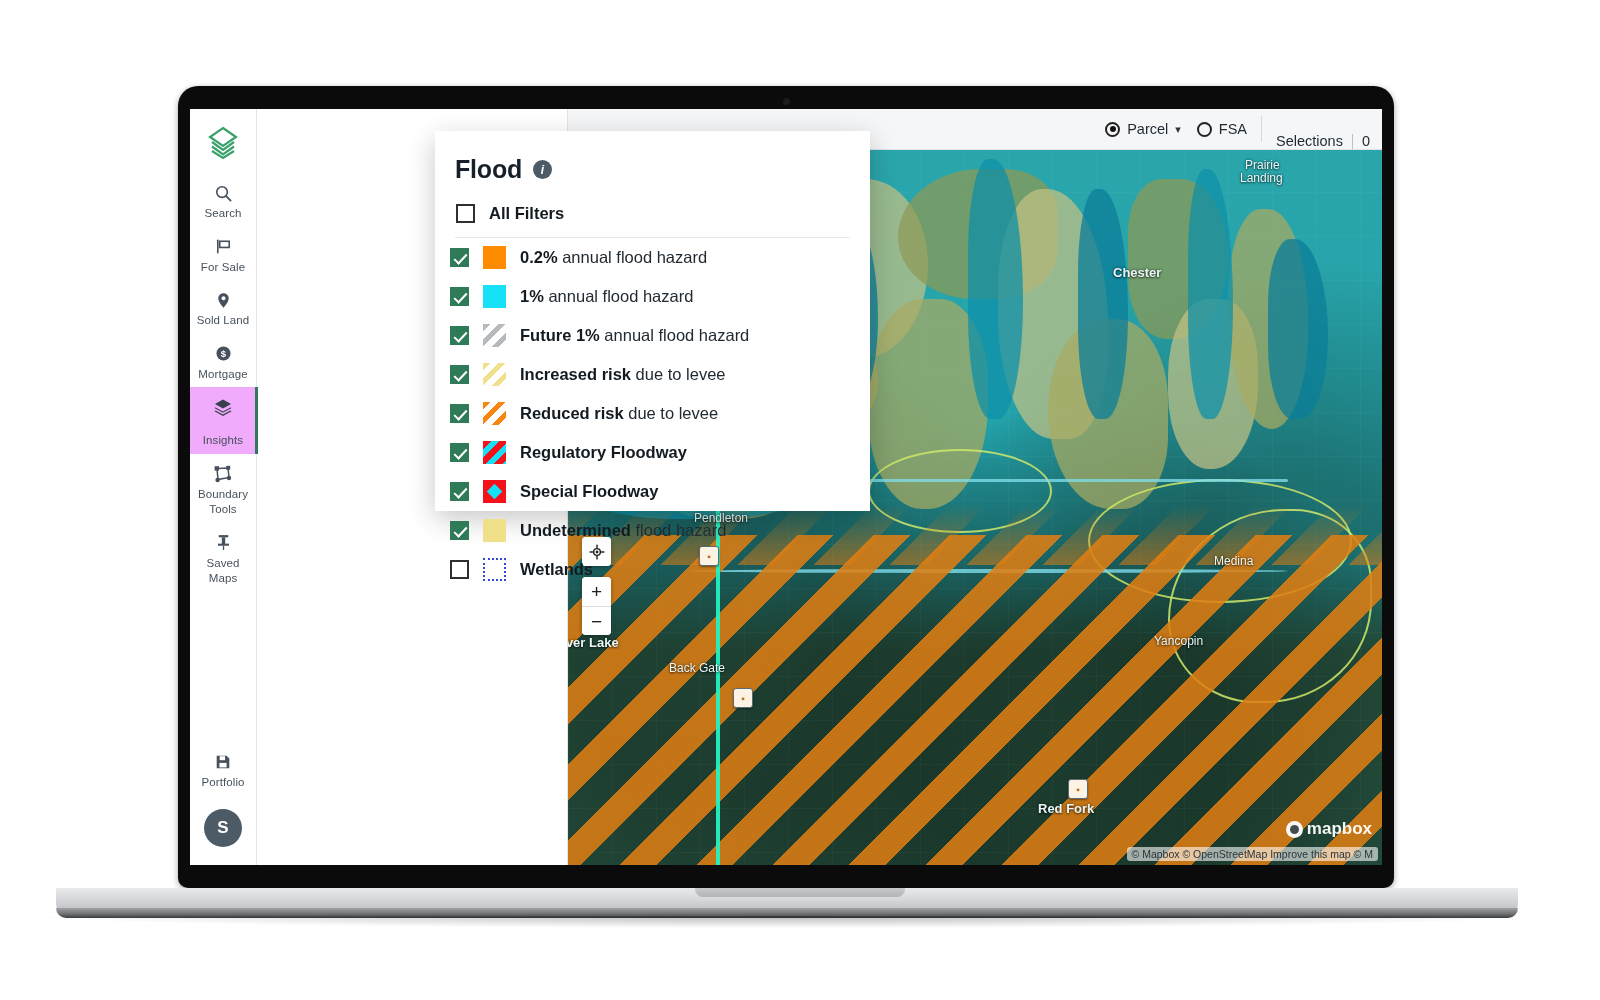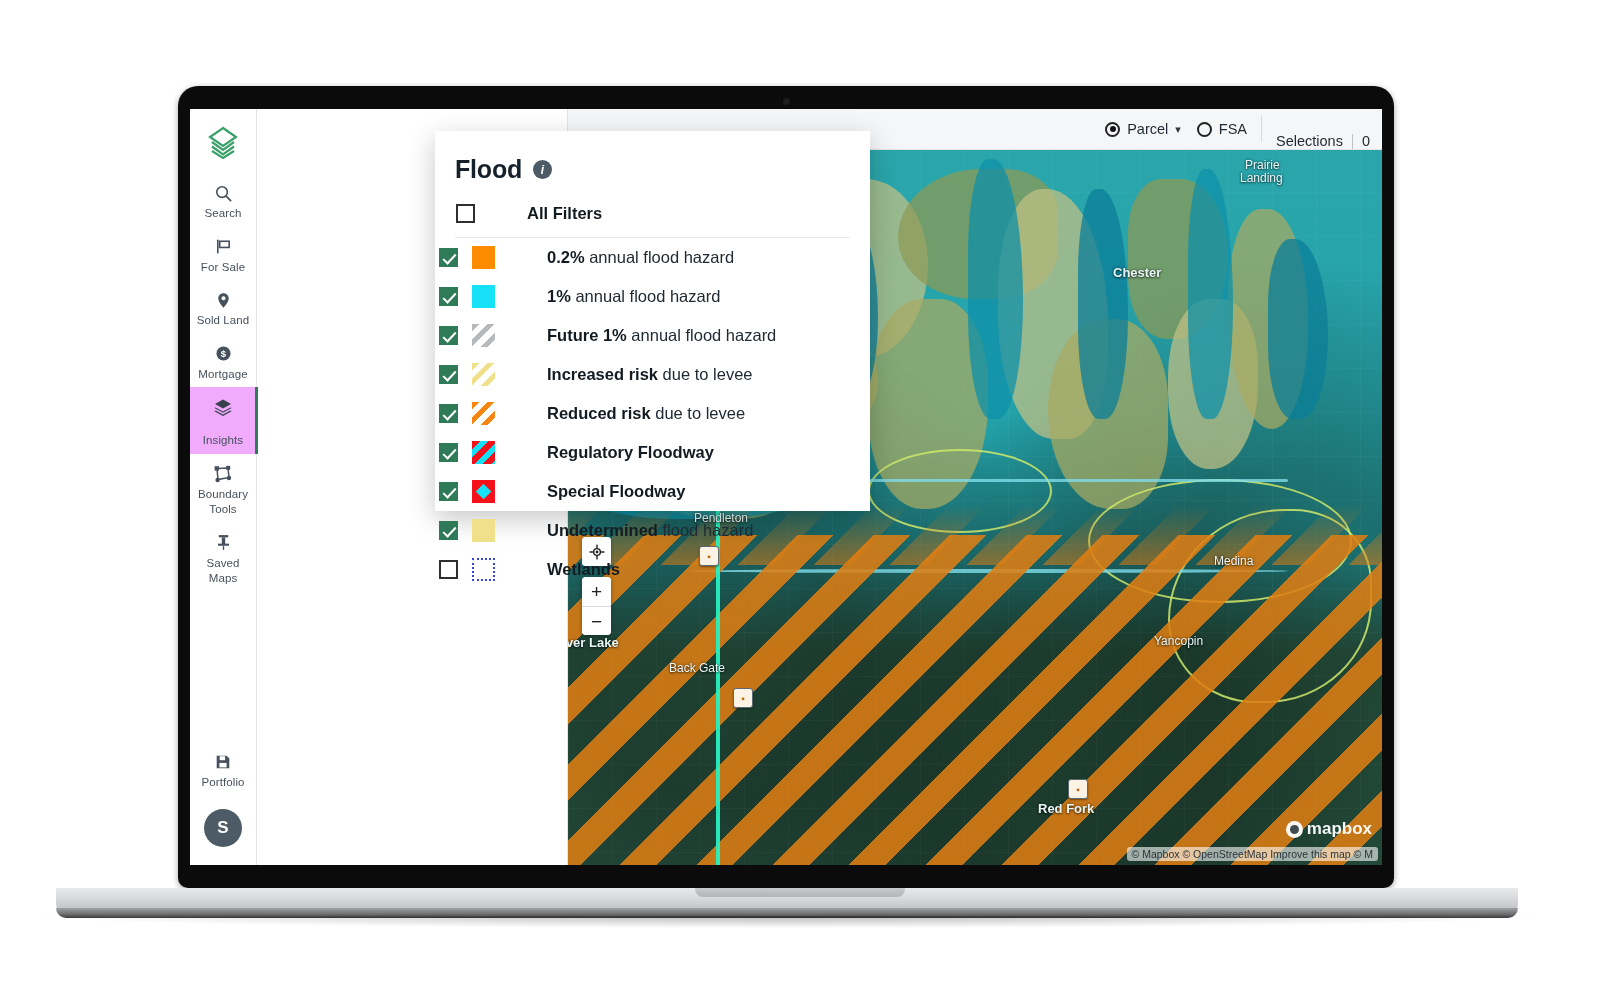--- a/index.html
+++ b/index.html
@@ -139,22 +139,22 @@
   .flood{
     position:absolute;left:245px;top:22px;width:435px;height:380px;background:#fff;
     box-shadow:0 8px 26px rgba(0,0,0,.22);z-index:50;padding:0 0 0 0;
   }
   .flood-h{display:flex;align-items:center;gap:11px;padding:24px 24px 0 20px;}
   .flood-title{font-size:25px;font-weight:bold;color:#15202b;letter-spacing:-.2px;}
   .info{width:19px;height:19px;border-radius:50%;background:#4d5b66;color:#fff;font-size:12px;
     font-weight:bold;display:flex;align-items:center;justify-content:center;font-style:italic;}
   .allrow{display:flex;align-items:center;gap:14px;padding:20px 20px 14px 21px;}
   .sep{height:1px;background:#e6e9eb;margin:0 20px;}
-  .lrow{display:flex;align-items:center;gap:14px;padding:8px 20px 8px 4px;}
-  .lbltxt{font-size:16.5px;color:#222b33;margin-left:38px;}
+  .lrow{display:flex;align-items:center;gap:14px;padding:8px 20px 8px 15px;}
+  .lbltxt{font-size:16.5px;color:#222b33;}
   .lbltxt b{font-weight:bold;color:#131b22;}
   .cbox{width:19px;height:19px;border:2px solid #2f2f2f;background:#fff;box-sizing:border-box;
     flex:0 0 19px;cursor:pointer;}
   .cbox.on{background:#2f7a57;border-color:#2f7a57;position:relative;}
   .cbox.on:after{content:"";position:absolute;left:5px;top:1px;width:5px;height:11px;
     border:solid #fff;border-width:0 2.5px 2.5px 0;transform:rotate(43deg);}
   .sw{width:23px;height:23px;flex:0 0 23px;}
   .sw-solid{}
   .sw-hatch-grey{background-image:repeating-linear-gradient(135deg,#b7babc 0 5px,#ffffff 5px 11px);}
   .sw-hatch-yellow{background-image:repeating-linear-gradient(135deg,#f0e08a 0 5px,#ffffff 5px 11px);}

